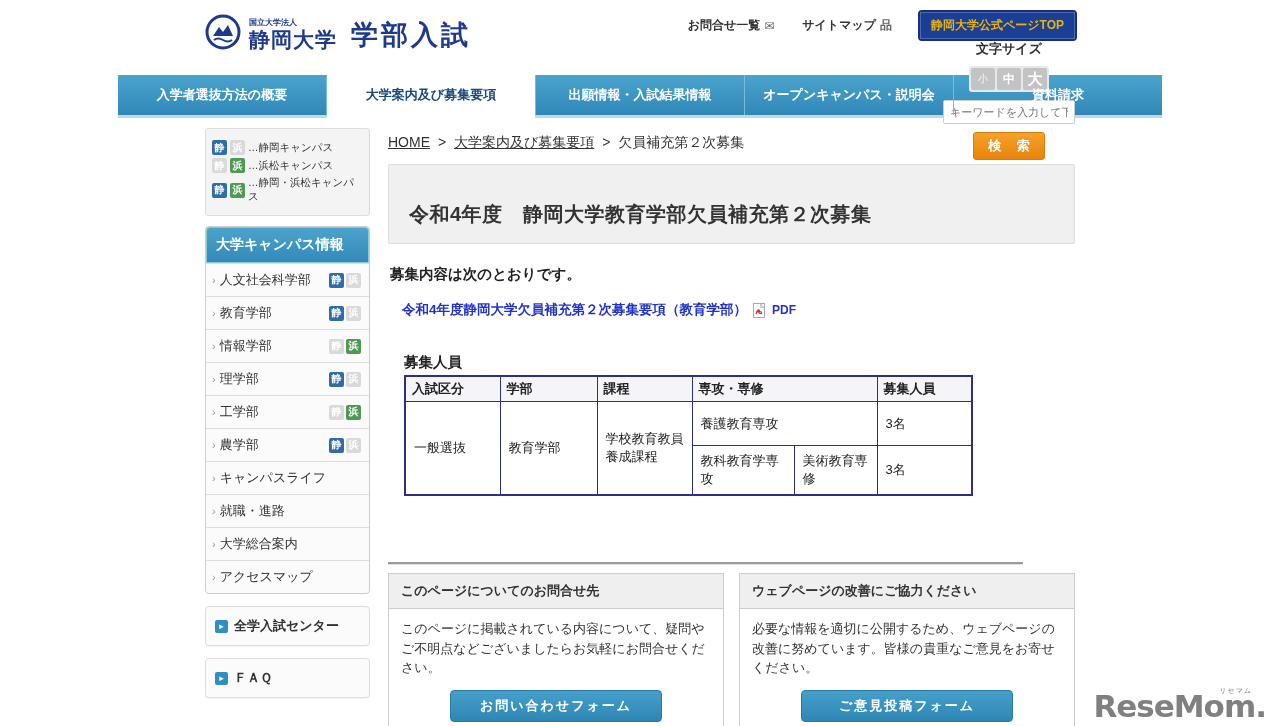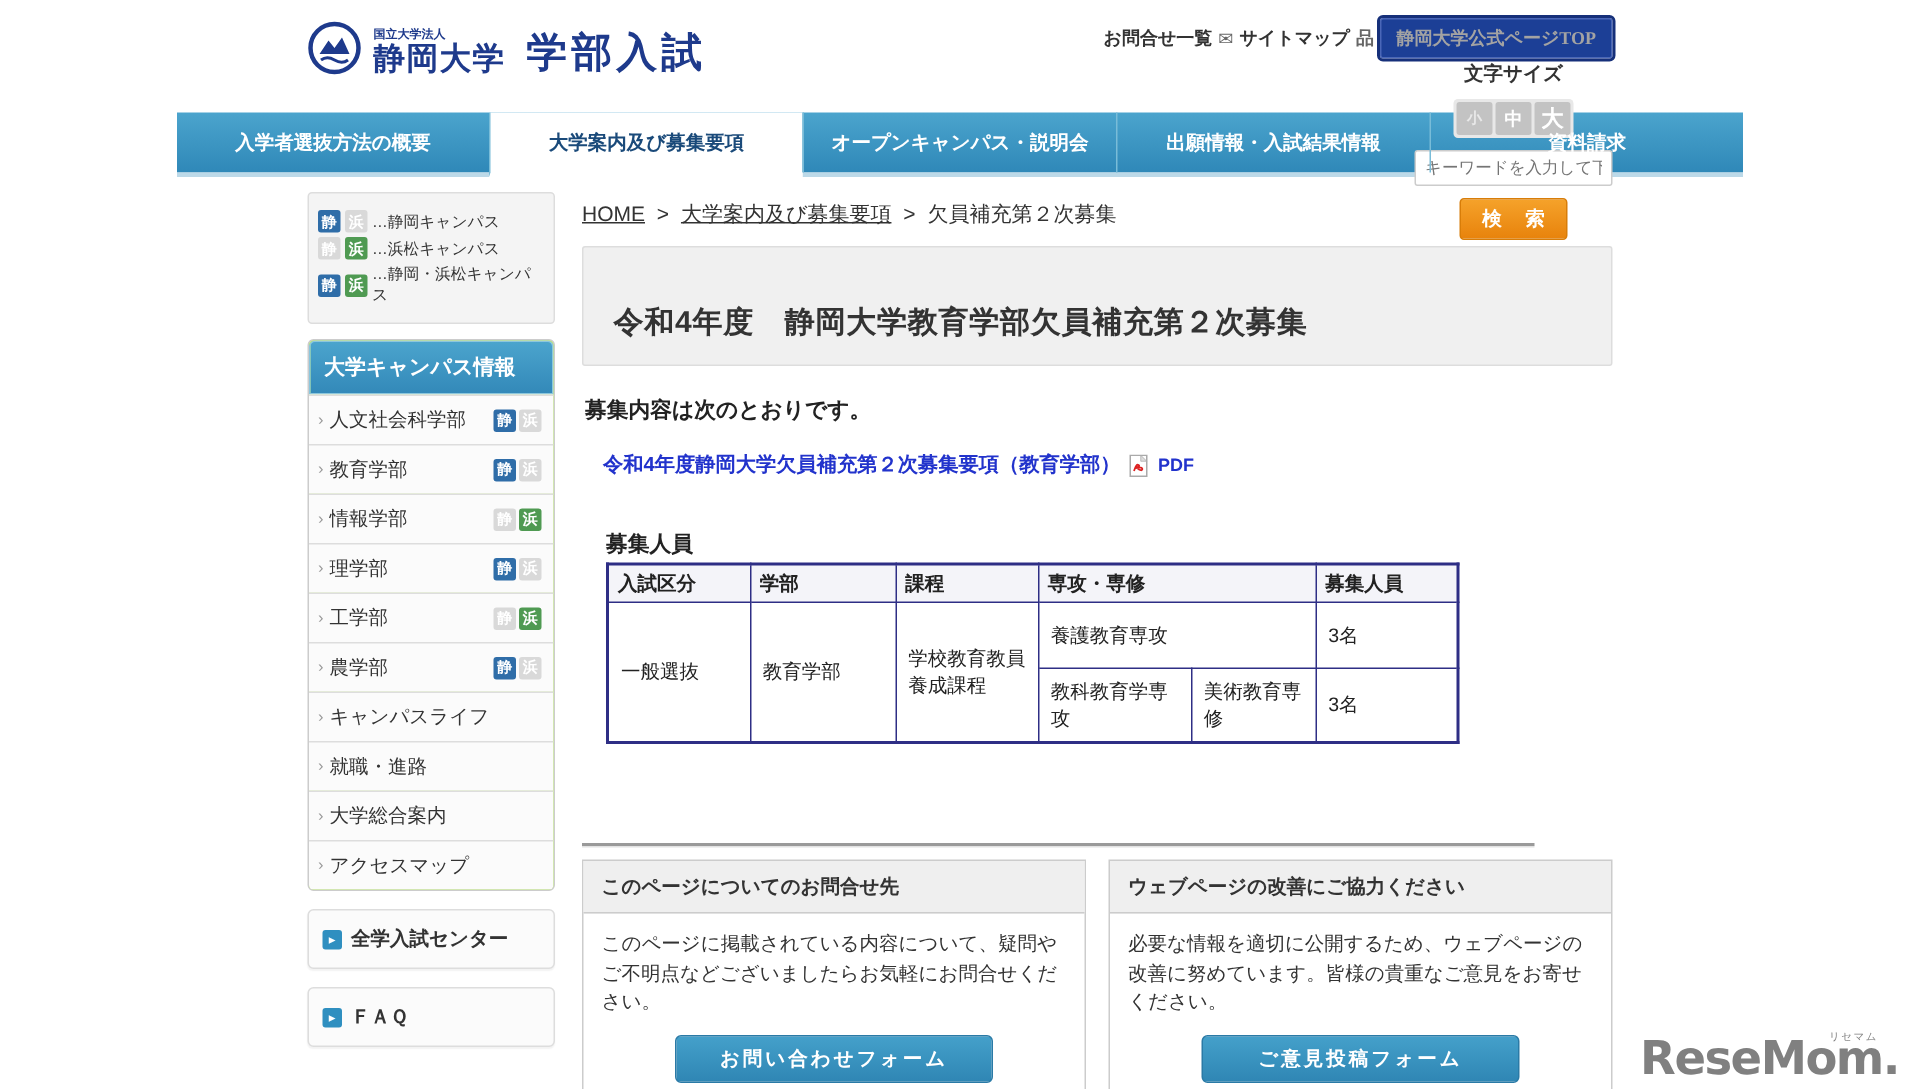--- a/index.html
+++ b/index.html
@@ -8,24 +8,24 @@
   .container { width:870px; margin:0 auto; position:relative; }
 
   
   .header { height:75px; position:relative; }
   .logo-row { position:absolute; left:0; top:14px; display:flex; align-items:flex-end; gap:8px; }
   .emblem { width:36px; height:36px; }
   .org-block { display:flex; flex-direction:column; line-height:1; }
   .org-small { font-size:8px; color:#1e3a8c; font-weight:bold; margin-bottom:2px; }
   .org-name { font-size:21px; color:#1e3a8c; font-weight:bold; letter-spacing:1px; }
   .site-title { font-size:27px; color:#1e3a8c; font-weight:bold; letter-spacing:3px; margin-left:6px; line-height:1; padding-bottom:1px; }
-  .util-top { position:absolute; right:0; top:12px; display:flex; align-items:center; gap:4px; }
+  .util-top { position:absolute; right:0; top:12px; display:flex; align-items:center; gap:28px; }
   .util-link { font-size:12px; font-weight:bold; color:#333; display:flex; align-items:center; gap:4px; cursor:pointer; }
   .util-icon { color:#666; font-size:12px; }
-  .btn-navy { background:#1c3f96; border:1px solid #4a67b8; outline:2px solid #16307a; color:#a3a3a3; font-weight:bold; font-size:12px; padding:4px 10px; border-radius:2px; cursor:pointer; font-family:Liberation Serif, serif; }
+  .btn-navy { background:#1c3f96; border:1px solid #4a67b8; outline:2px solid #16307a; color:#eab308; font-weight:bold; font-size:12px; padding:4px 10px; border-radius:2px; cursor:pointer; font-family:Liberation Sans, sans-serif; }
   .util-bottom { position:absolute; right:0; top:40px; display:flex; align-items:center; gap:8px;flex-direction:column; }
   .fontsize-label { font-size:13px; font-weight:bold; color:#333; }
   .fontsize-group { display:flex; gap:2px; background:#e8e8e8; padding:2px; border-radius:3px; }
   .fs-btn { background:#c3c3c3; color:#fff; font-weight:bold; border:none; border-radius:2px; width:24px; height:22px; cursor:pointer; font-family:inherit; }
   .fs-btn.s { font-size:10px; color:#e9e9e9; }
   .fs-btn.m { font-size:12px; }
   .fs-btn.l { font-size:15px; }
   .search-input { width:132px; height:24px; border:1px solid #ccc; border-radius:2px; font-size:11px; padding:0 6px; color:#555; font-family:inherit; }
   .btn-search { background:linear-gradient(#f5a22a,#e8830c); border:1px solid #d87d08; color:#fff; font-weight:bold; font-size:13px; letter-spacing:6px; padding:4px 8px 4px 14px; border-radius:3px; cursor:pointer; font-family:inherit; }
 
@@ -127,22 +127,22 @@
         <button class="fs-btn l">大</button>
       </span>
       <input class="search-input" placeholder="キーワードを入力して下さい" style="">
       <button class="btn-search">検 索</button>
     </div>
   </div>
 
   <div class="navbar">
     <div class="nav-tab">入学者選抜方法の概要</div>
     <div class="nav-tab active">大学案内及び募集要項</div>
+    <div class="nav-tab">出願情報・入試結果情報</div>
     <div class="nav-tab">オープンキャンパス・説明会</div>
-    <div class="nav-tab">出願情報・入試結果情報</div>
     <div class="nav-tab">資料請求</div>
   </div>
 
   <div class="container content">
 
     <div class="sidebar">
       <div class="legend-box">
         <div class="legend-row">
           <span class="badge blue">静</span>
           <span class="badge off">浜</span>

